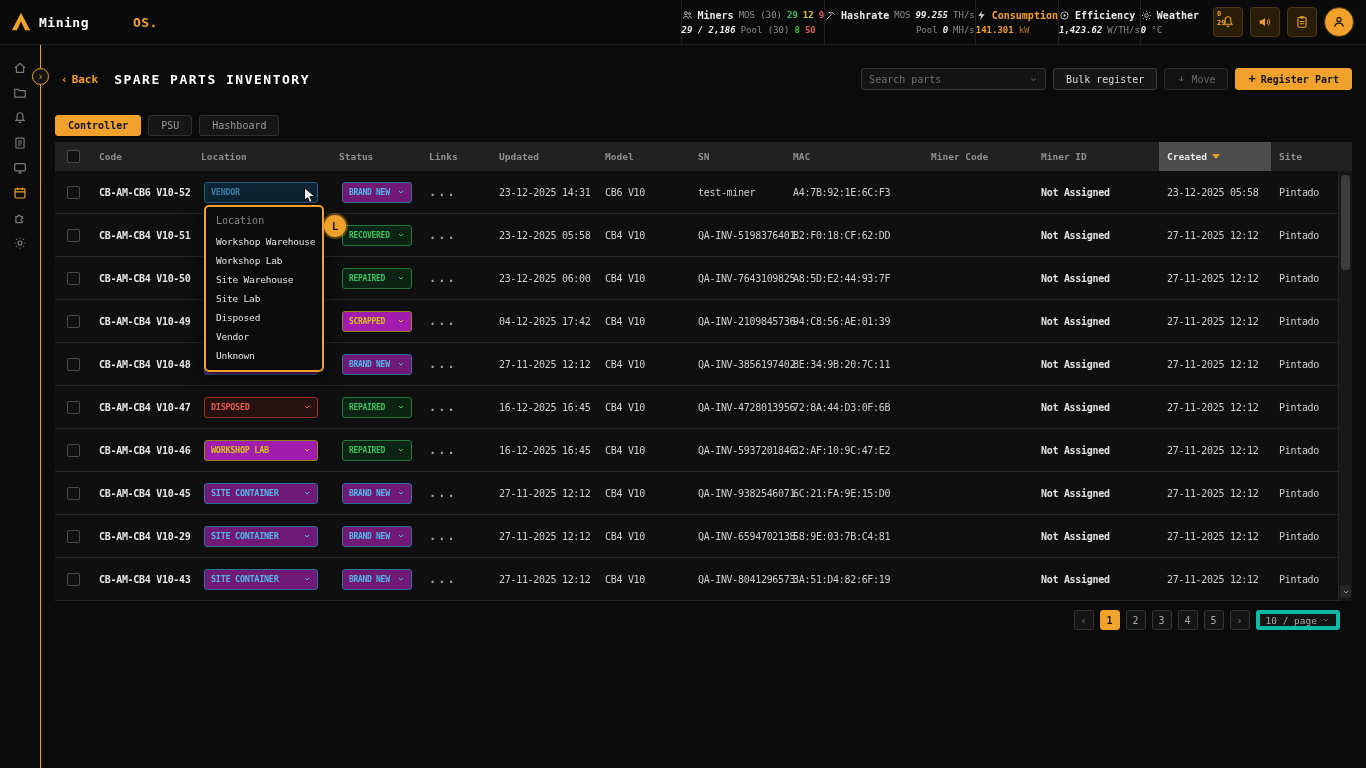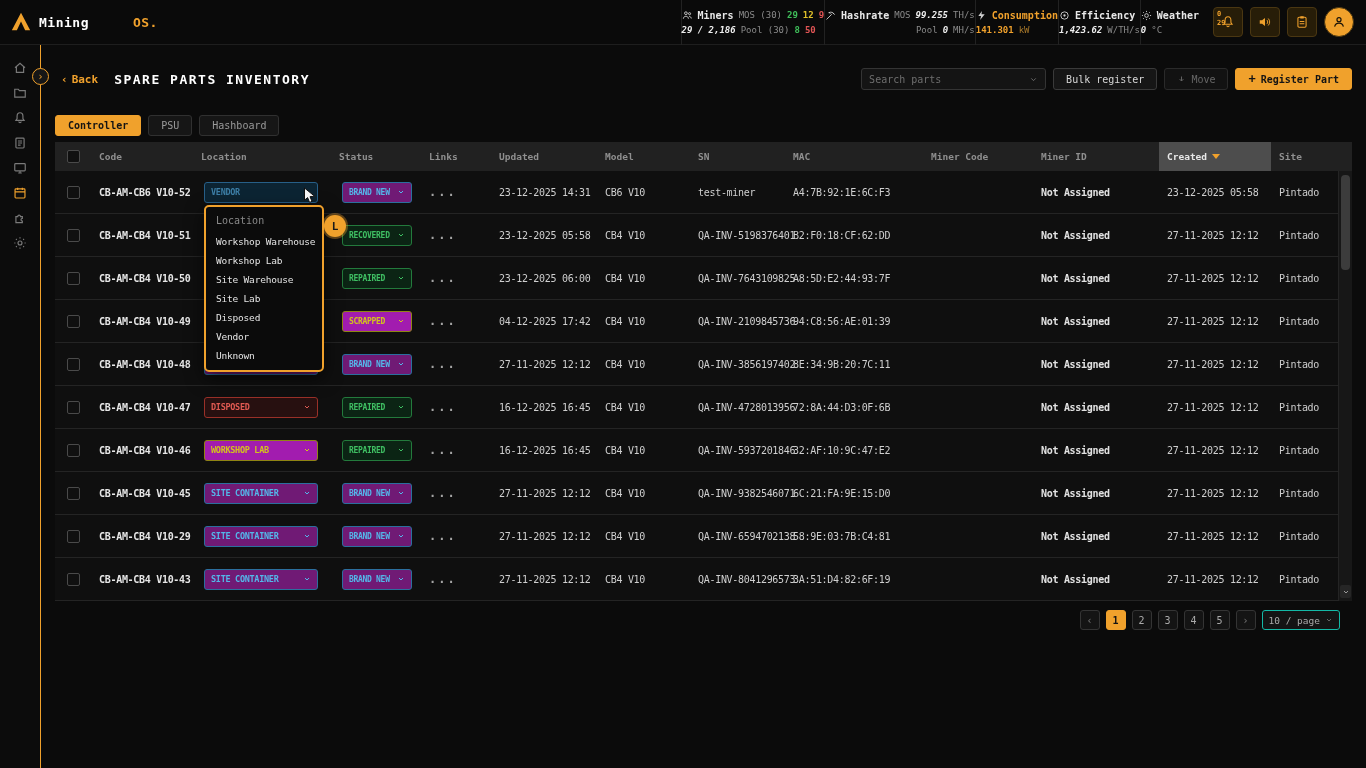--- a/index.html
+++ b/index.html
@@ -131,21 +131,21 @@
             box-shadow:0 0 0 2px rgba(240,161,44,.35); }
   .cursor { position:absolute; left:262px; top:142px; z-index:50; }
 
   
   .pagination { position:absolute; top:565px; right:26px; display:flex; align-items:center; gap:6px; }
   .pg-btn { width:20px; height:20px; background:#141414; border:1px solid #343434; border-radius:3px;
             color:#aaa; font-size:10px; display:flex; align-items:center; justify-content:center; }
   .pg-btn.nav { color:#777; }
   .pg-btn.active { background:#F0A12C; border-color:#F0A12C; color:#141414; font-weight:700; }
   .pg-pages { display:flex; gap:6px; }
-  .page-size { height:20px; padding:0 6px; background:#141414; border:1px solid #14b8a6; border-radius:3px;
+  .page-size { height:20px; padding:0 6px; background:#141414; border:4px solid #14b8a6; border-radius:3px;
                color:#aaa; font-size:9.5px; display:flex; align-items:center; gap:5px; cursor:pointer; }
 </style>
 </head>
 <body>
 
 <header class="topbar">
   <div class="logo">
     <span class="ico">
       <svg width="22" height="22" viewBox="0 0 24 24">
           <polygon points="12,2 22,21 16.5,21 12,11.5 7.5,21 2,21" fill="#F0A12C"></polygon>

